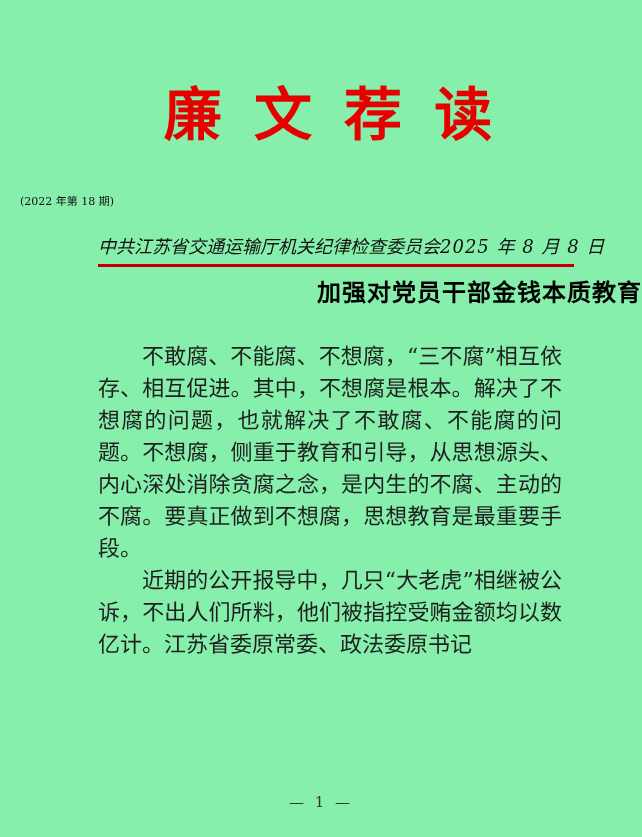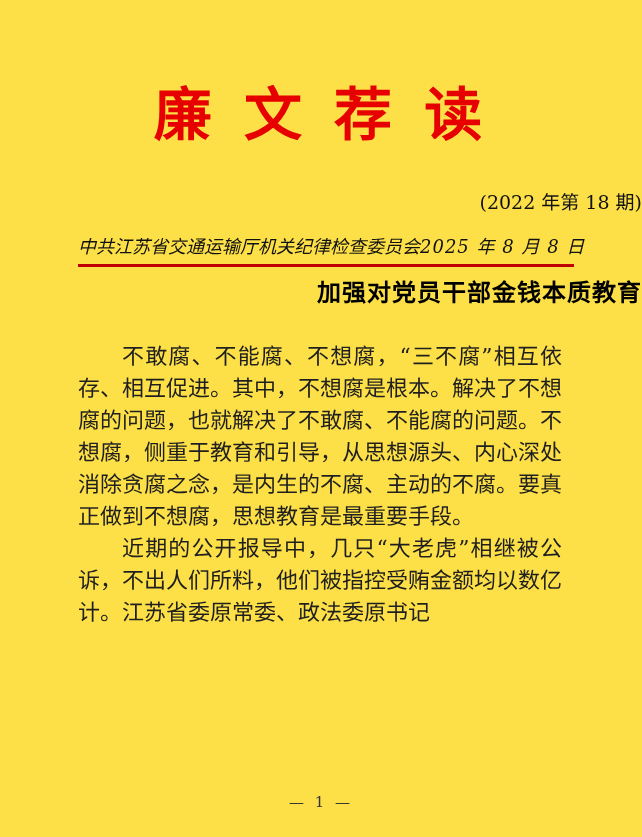--- a/index.html
+++ b/index.html
@@ -5,41 +5,42 @@
   html, body {
     margin: 0;
     padding: 0;
     background: #ffffff;
   }
   .page {
     position: relative;
     width: 642px;
     height: 837px;
     margin: 0 auto;
-    background: #fde047;
+    background: #86efac;
     overflow: hidden;
     font-family: "DejaVu Serif", "Liberation Serif", serif;
     color: #1f1f1f;
     box-sizing: border-box;
     padding-top: 82px;
+    padding-left: 20px;
   }
   .masthead-title {
     margin: 0;
     text-align: center;
     font-size: 58px;
     line-height: 1.15;
     font-weight: bold;
     letter-spacing: 6px;
     color: #e60000;
     white-space: nowrap;
   }
   .issue-line {
     margin-top: 42px;
-    text-align: right;
-    font-size: 19px;
+    text-align: left;
+    font-size: 11px;
     line-height: 22px;
     color: #111111;
   }
   .publisher-row {
     margin: 22px 68px 0 78px;
     display: flex;
     justify-content: space-between;
     align-items: flex-start;
     font-size: 18px;
     line-height: 24px;

